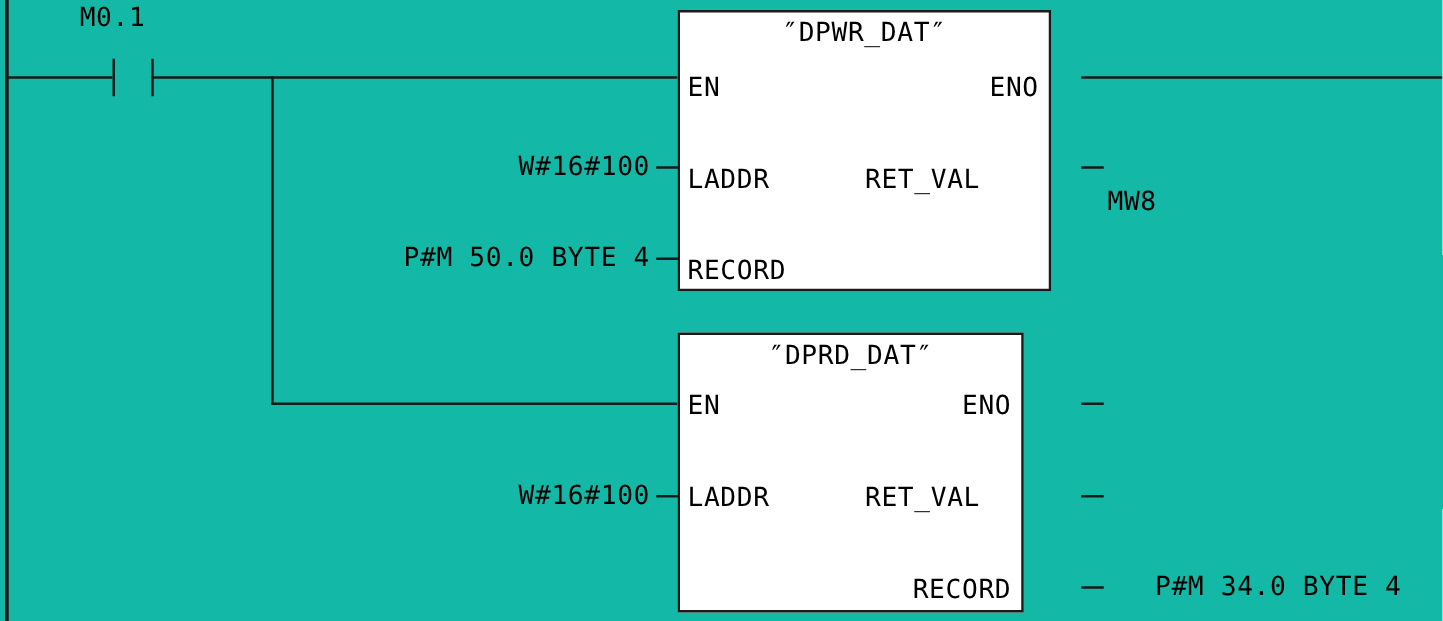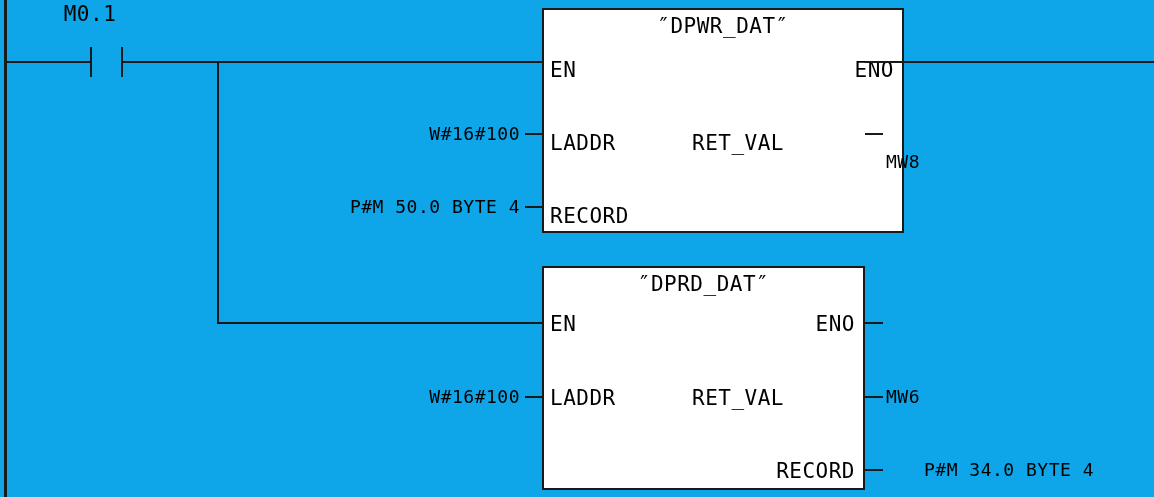--- a/index.html
+++ b/index.html
@@ -6,21 +6,21 @@
   html,body{margin:0;padding:0;background:#ffffff;}
   body{
     font-family:"DejaVu Sans Mono", monospace;
     color:#000000;
     -webkit-font-smoothing:none;
   }
   #canvas{
     position:relative;
     width:1154px;
     height:497px;
-    background:#0ea5e9;
+    background:#14b8a6;
     overflow:hidden;
   }
 
   
   .wire-h{position:absolute;background:#1a1a1a;height:2px;}
   .wire-v{position:absolute;background:#1a1a1a;width:2px;}
 
   
   .rail{position:absolute;background:#1a1a1a;width:3px;}
 
@@ -49,21 +49,21 @@
     line-height:21px;
     white-space:nowrap;
     letter-spacing:0.5px;
   }
   .pin-in{left:6px;}
   .pin-out{right:8px;text-align:center;}
 
   
   .operand{
     position:absolute;
-    font-size:18px;
+    font-size:21px;
     line-height:21px;
     white-space:nowrap;
     letter-spacing:0.5px;
   }
   .operand-left{text-align:right;}
   .operand-right{text-align:left;}
 
   .addr-label{
     position:absolute;
     font-size:21px;
@@ -84,52 +84,51 @@
 
   <div class="addr-label" style="left:30px;top:4px;width:120px;">M0.1</div>
   <div class="contact-bar" style="left:90px;top:47px;"></div>
   <div class="contact-bar" style="left:121px;top:47px;"></div>
 
   <div class="wire-h" style="left:121px;top:61px;width:422px;"></div>
 
   <div class="wire-v" style="left:217px;top:61px;height:263px;"></div>
   <div class="wire-h" style="left:217px;top:322px;width:326px;"></div>
 
-  <div class="fb" style="left:542px;top:8px;width:362px;height:225px;">
+  <div class="fb" style="left:542px;top:8px;width:299px;height:225px;">
     <div class="fb-title" style="top:6px;">″DPWR_DAT″</div>
     <div class="pin pin-in" style="top:50px;">EN</div>
     <div class="pin pin-out" style="top:50px;">ENO</div>
     <div class="pin pin-in" style="top:123px;">LADDR</div>
     <div class="pin" style="top:123px;left:148px;">RET_VAL</div>
     <div class="pin pin-in" style="top:196px;">RECORD</div>
   </div>
 
   <div class="wire-h" style="left:525px;top:133px;width:18px;"></div>
   <div class="wire-h" style="left:525px;top:206px;width:18px;"></div>
 
   <div class="operand operand-left" style="left:265px;top:123px;width:255px;">W#16#100</div>
   <div class="operand operand-left" style="left:200px;top:196px;width:320px;">P#M 50.0 BYTE 4</div>
 
   <div class="wire-h" style="left:865px;top:61px;width:289px;"></div>
 
   <div class="wire-h" style="left:865px;top:133px;width:18px;"></div>
   <div class="operand operand-right" style="left:886px;top:123px;width:260px;margin-top:28px;">MW8</div>
 
-  <div class="fb" style="left:542px;top:266px;width:323px;height:224px;">
+  <div class="fb" style="left:542px;top:266px;width:277px;height:224px;">
     <div class="fb-title" style="top:6px;">″DPRD_DAT″</div>
     <div class="pin pin-in" style="top:46px;">EN</div>
     <div class="pin pin-out" style="top:46px;">ENO</div>
     <div class="pin pin-in" style="top:120px;">LADDR</div>
     <div class="pin" style="top:120px;left:148px;">RET_VAL</div>
     <div class="pin pin-out" style="top:193px;">RECORD</div>
   </div>
 
   <div class="wire-h" style="left:525px;top:396px;width:18px;"></div>
   <div class="operand operand-left" style="left:265px;top:386px;width:255px;">W#16#100</div>
 
   <div class="wire-h" style="left:865px;top:322px;width:18px;"></div>
   <div class="wire-h" style="left:865px;top:396px;width:18px;"></div>
   <div class="wire-h" style="left:865px;top:469px;width:18px;"></div>
 
-  <div class="operand operand-right" style="left:886px;top:386px;width:260px;">MW6</div>
   <div class="operand operand-right" style="left:924px;top:459px;width:268px;">P#M 34.0 BYTE 4</div>
 
 </div>
 
 </body></html>

